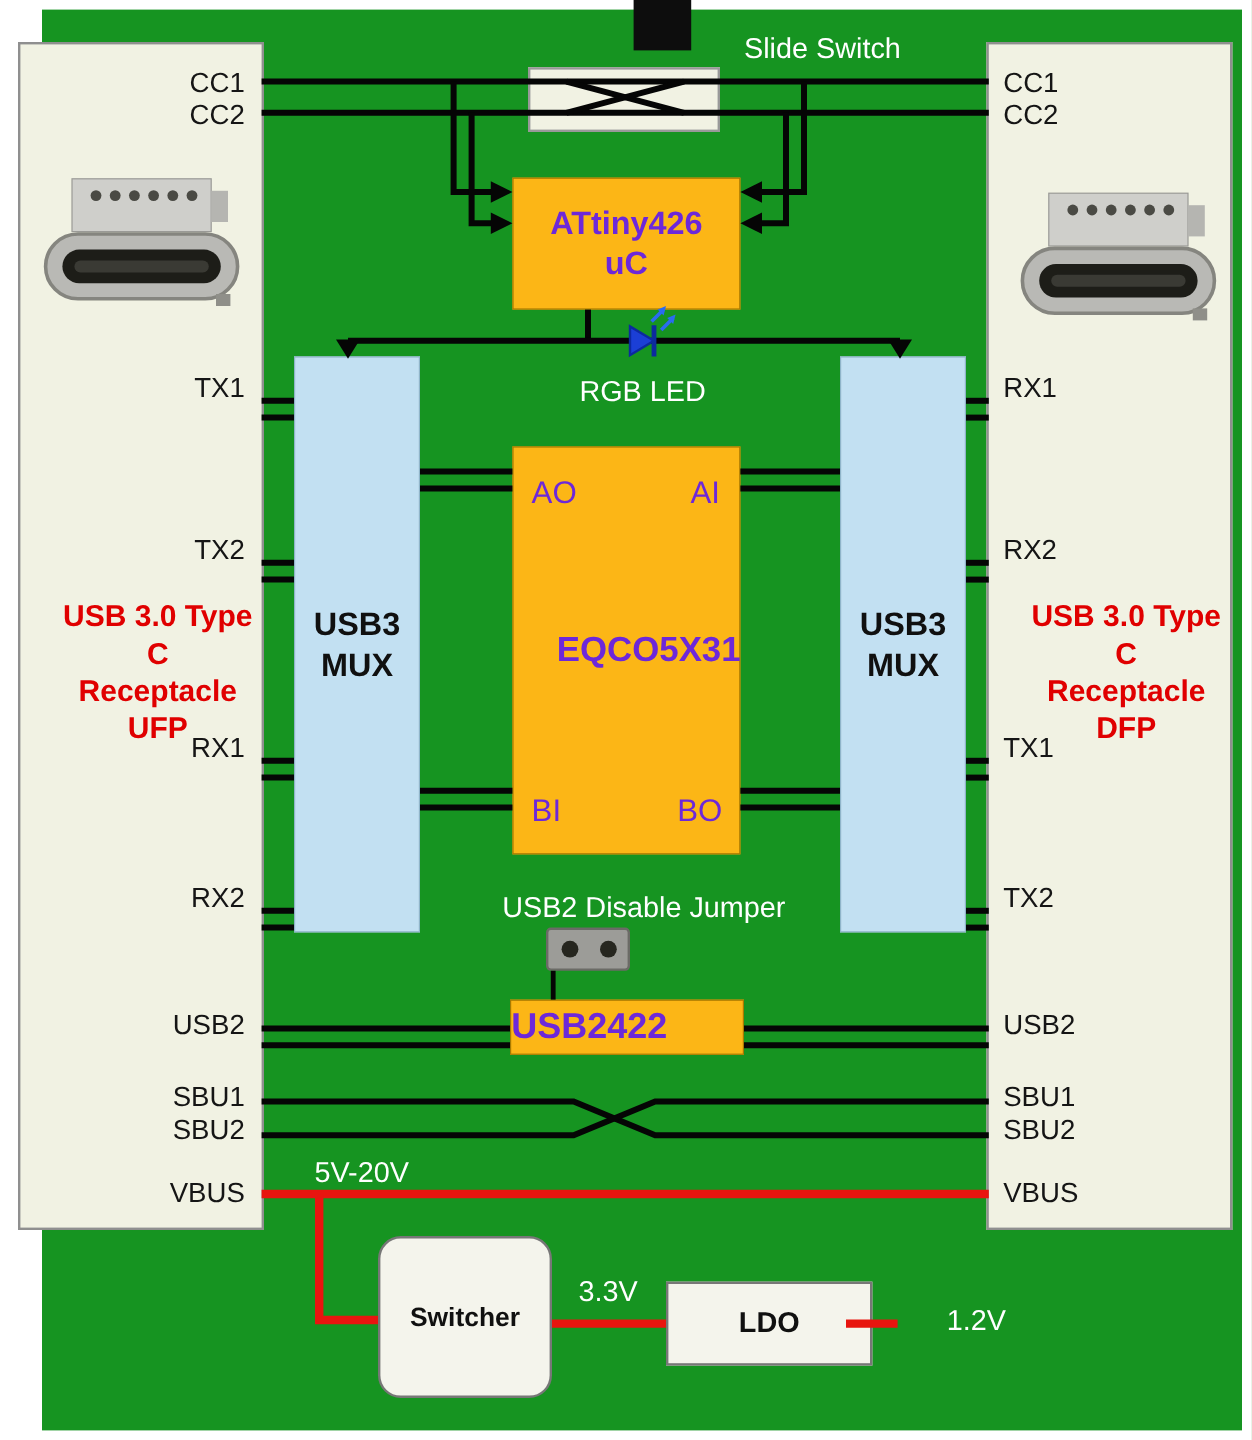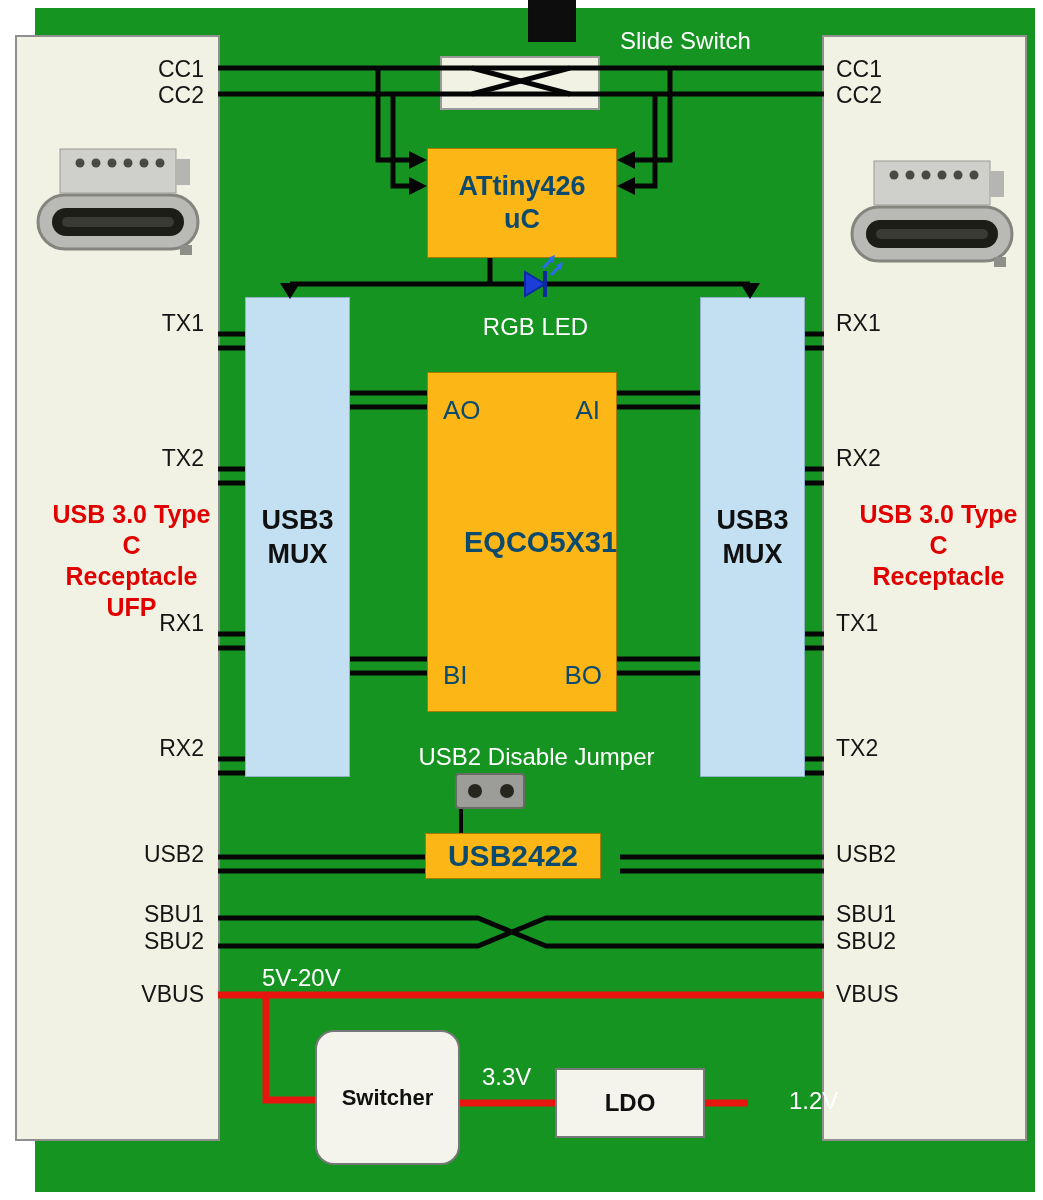--- a/index.html
+++ b/index.html
@@ -2,46 +2,46 @@
 <html><head>
 <meta charset="utf-8">
 <style>
   html,body { margin:0; padding:0; background:#ffffff; }
   .canvas { position:relative; width:1043px; height:1200px; background:#ffffff;
             font-family:"Liberation Sans", sans-serif; overflow:hidden; }
   .abs { position:absolute; }
   .board { position:absolute; left:35px; top:8px; width:1000px; height:1184px; background:#169421; }
   .cable-stub { position:absolute; left:528px; top:0; width:48px; height:42px; background:#0d0d0d; }
   .box { position:absolute; box-sizing:border-box; }
-  .recep { background:#f1f2e3; border:2px solid #8f8f8f; top:35px; width:205px; height:1106px; }
+  .recep { background:#f1f2e3; border:2px solid #8f8f8f; top:35px; width:205px; height:990px; }
   .recep .pin { position:absolute; font-size:23px; color:#151515; white-space:nowrap; }
   .recep.left .pin { right:14px; text-align:right; }
   .recep.right .pin { left:12px; text-align:left; }
   .recep-title { position:absolute; left:0; right:0; top:462px; text-align:center;
                  color:#e00000; font-weight:bold; font-size:25px; line-height:31px;padding-left:28px; }
   .conn-photo { position:absolute; }
   .slide-box { left:440px; top:56px; width:160px; height:54px; background:#f1f2e3; border:2px solid #999; }
-  .orange { background:#fcb616; border:1px solid #a87a00; color:#0c4a6e; }
+  .orange { background:#fcb616; border:1px solid #a87a00; color:#6d28d9; }
   .mcu { left:427px; top:148px; width:190px; height:110px; display:flex; flex-direction:column;
          justify-content:center; align-items:center; font-weight:bold; font-size:27px; line-height:33px; }
   .mux { background:#c2e0f2; border:1px solid #8fb4c9; top:297px; width:105px; height:480px;
          display:flex; flex-direction:column; justify-content:center; align-items:center;
          font-weight:bold; font-size:27px; line-height:34px; color:#101010; }
   .mux-left { left:245px; } .mux-right { left:700px; }
   .eqco { left:427px; top:372px; width:190px; height:340px; }
   .eqco .corner { position:absolute; font-size:26px; }
   .eqco .c-ao { left:15px; top:22px; } .eqco .c-ai { right:16px; top:22px; }
   .eqco .c-bi { left:15px; bottom:20px; } .eqco .c-bo { right:14px; bottom:20px; }
   .eqco .name { position:absolute; left:0; right:0; top:50%; transform:translateY(-50%);
                 text-align:center; font-weight:bold; font-size:29px;margin-left:36px; }
-  .usb2422 { left:425px; top:833px; width:176px; height:46px; text-align:center;
+  .usb2422 { left:425px; top:833px; width:195px; height:46px; text-align:left;
              font-weight:bold; font-size:30px; line-height:43px; }
   .white-box { background:#f4f4ec; border:2px solid #777; text-align:center; font-weight:bold; color:#101010; }
   .switcher { left:315px; top:1030px; width:145px; height:135px; font-size:22px; line-height:131px;border-radius:19px; }
-  .ldo { left:555px; top:1068px; width:150px; height:70px; font-size:24px; line-height:66px; }
+  .ldo { left:555px; top:1068px; width:172px; height:70px; font-size:24px; line-height:66px; }
   .jumper { left:455px; top:773px; width:70px; height:36px; background:#9c9c98;
             border:2px solid #6b6b66; border-radius:4px; }
   .jumper .hole { position:absolute; width:14px; height:14px; border-radius:50%; background:#26261f; top:9px; }
   .hole1 { left:11px; } .hole2 { left:43px; }
   .wlabel { position:absolute; color:#ffffff; font-size:24px; white-space:nowrap; }
   .wires { position:absolute; left:0; top:0; pointer-events:none; }
 </style>
 </head>
 <body>
 
@@ -107,20 +107,21 @@
       <rect x="144" y="14" width="14" height="26" fill="#b5b5b1"></rect>
       <rect x="6" y="50" width="160" height="54" rx="27" fill="#b9b9b5" stroke="#85857f" stroke-width="3"></rect>
       <rect x="20" y="63" width="132" height="28" rx="14" fill="#1d1d18"></rect>
       <rect x="30" y="72" width="112" height="10" rx="5" fill="#3a3a34"></rect>
       <rect x="148" y="100" width="12" height="10" fill="#8f8f89"></rect>
     </svg>
 
     <div class="recep-title">
       <div>USB 3.0 Type C</div>
       <div>Receptacle</div>
+      <div>DFP</div>
     </div>
   </div>
 
   <div class="box slide-box"></div>
 
   <div class="box orange mcu">
     <span>ATtiny426</span>
     <span>uC</span>
   </div>
 

